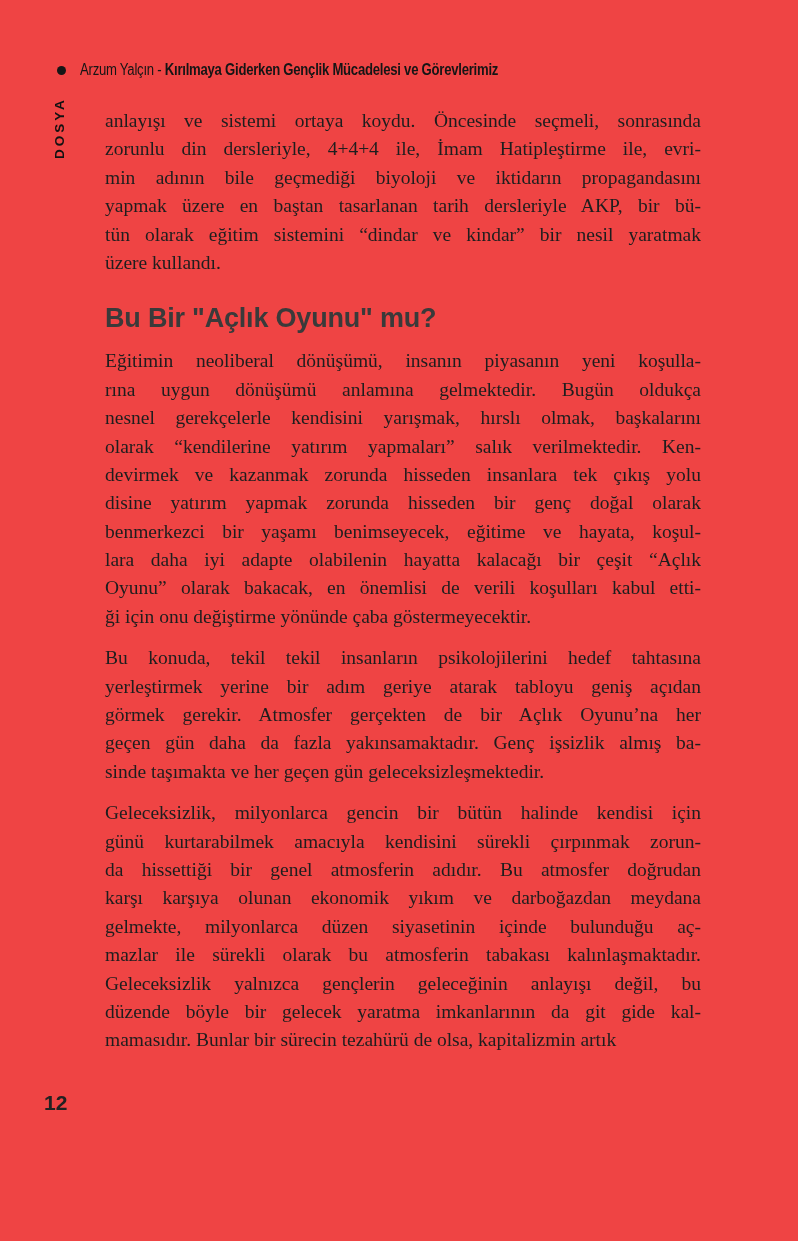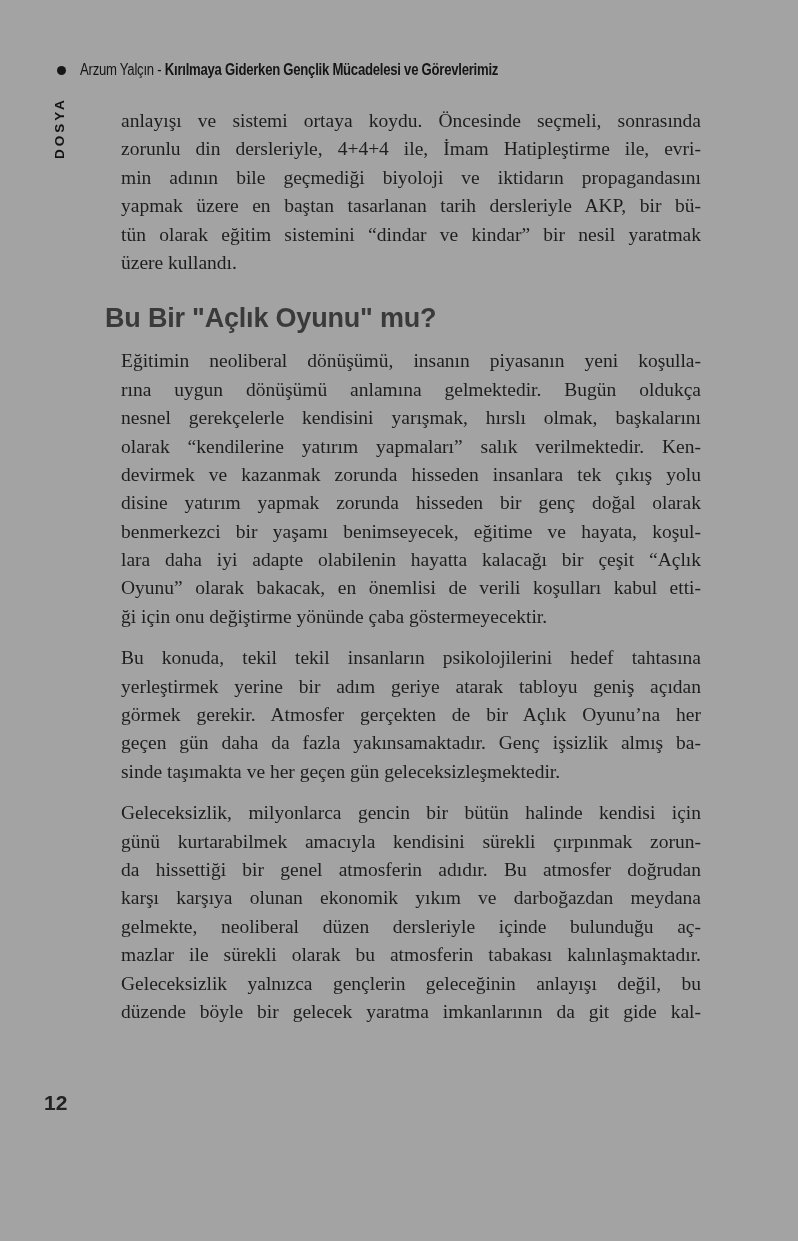--- a/index.html
+++ b/index.html
@@ -4,21 +4,21 @@
 <style>
   html, body {
     margin: 0;
     padding: 0;
     background: #ffffff;
   }
   .book-page {
     position: relative;
     width: 798px;
     height: 1241px;
-    background: #a3a3a3;
+    background: #ef4444;
     overflow: hidden;
     font-family: "Liberation Serif", "DejaVu Serif", serif;
     color: #1e1e1e;
   }
 
   
   .page-header {
     position: absolute;
     left: 57px;
     top: 61px;
@@ -62,21 +62,21 @@
     white-space: nowrap;
   }
 
   
   .article-body {
     position: absolute;
     left: 105px;
     top: 107px;
     width: 596px;
   }
-  .paragraph { margin: 0 0 13px 16px; }
+  .paragraph { margin: 0 0 13px 0; }
   .tline {
     font-size: 19.5px;
     line-height: 28.4px;
     text-align: justify;
     text-align-last: justify;
     white-space: normal;
     height: 28.4px;
     overflow: hidden;
     color: #1e1e1e;
   }
@@ -148,23 +148,24 @@
         <div class="tline">görmek gerekir. Atmosfer gerçekten de bir Açlık Oyunu’na her</div>
         <div class="tline">geçen gün daha da fazla yakınsamaktadır. Genç işsizlik almış ba-</div>
         <div class="tline tline-last">sinde taşımakta ve her geçen gün geleceksizleşmektedir.</div>
       </div>
 
     <div class="paragraph">
         <div class="tline">Geleceksizlik, milyonlarca gencin bir bütün halinde kendisi için</div>
         <div class="tline">günü kurtarabilmek amacıyla kendisini sürekli çırpınmak zorun-</div>
         <div class="tline">da hissettiği bir genel atmosferin adıdır. Bu atmosfer doğrudan</div>
         <div class="tline">karşı karşıya olunan ekonomik yıkım ve darboğazdan meydana</div>
-        <div class="tline">gelmekte, neoliberal düzen dersleriyle içinde bulunduğu aç-</div>
+        <div class="tline">gelmekte, milyonlarca düzen siyasetinin içinde bulunduğu aç-</div>
         <div class="tline">mazlar ile sürekli olarak bu atmosferin tabakası kalınlaşmaktadır.</div>
         <div class="tline">Geleceksizlik yalnızca gençlerin geleceğinin anlayışı değil, bu</div>
         <div class="tline">düzende böyle bir gelecek yaratma imkanlarının da git gide kal-</div>
+        <div class="tline tline-last">mamasıdır. Bunlar bir sürecin tezahürü de olsa, kapitalizmin artık</div>
       </div>
 
   </div>
 
   <div class="page-number">12</div>
 
 </div>
 
 </body></html>

